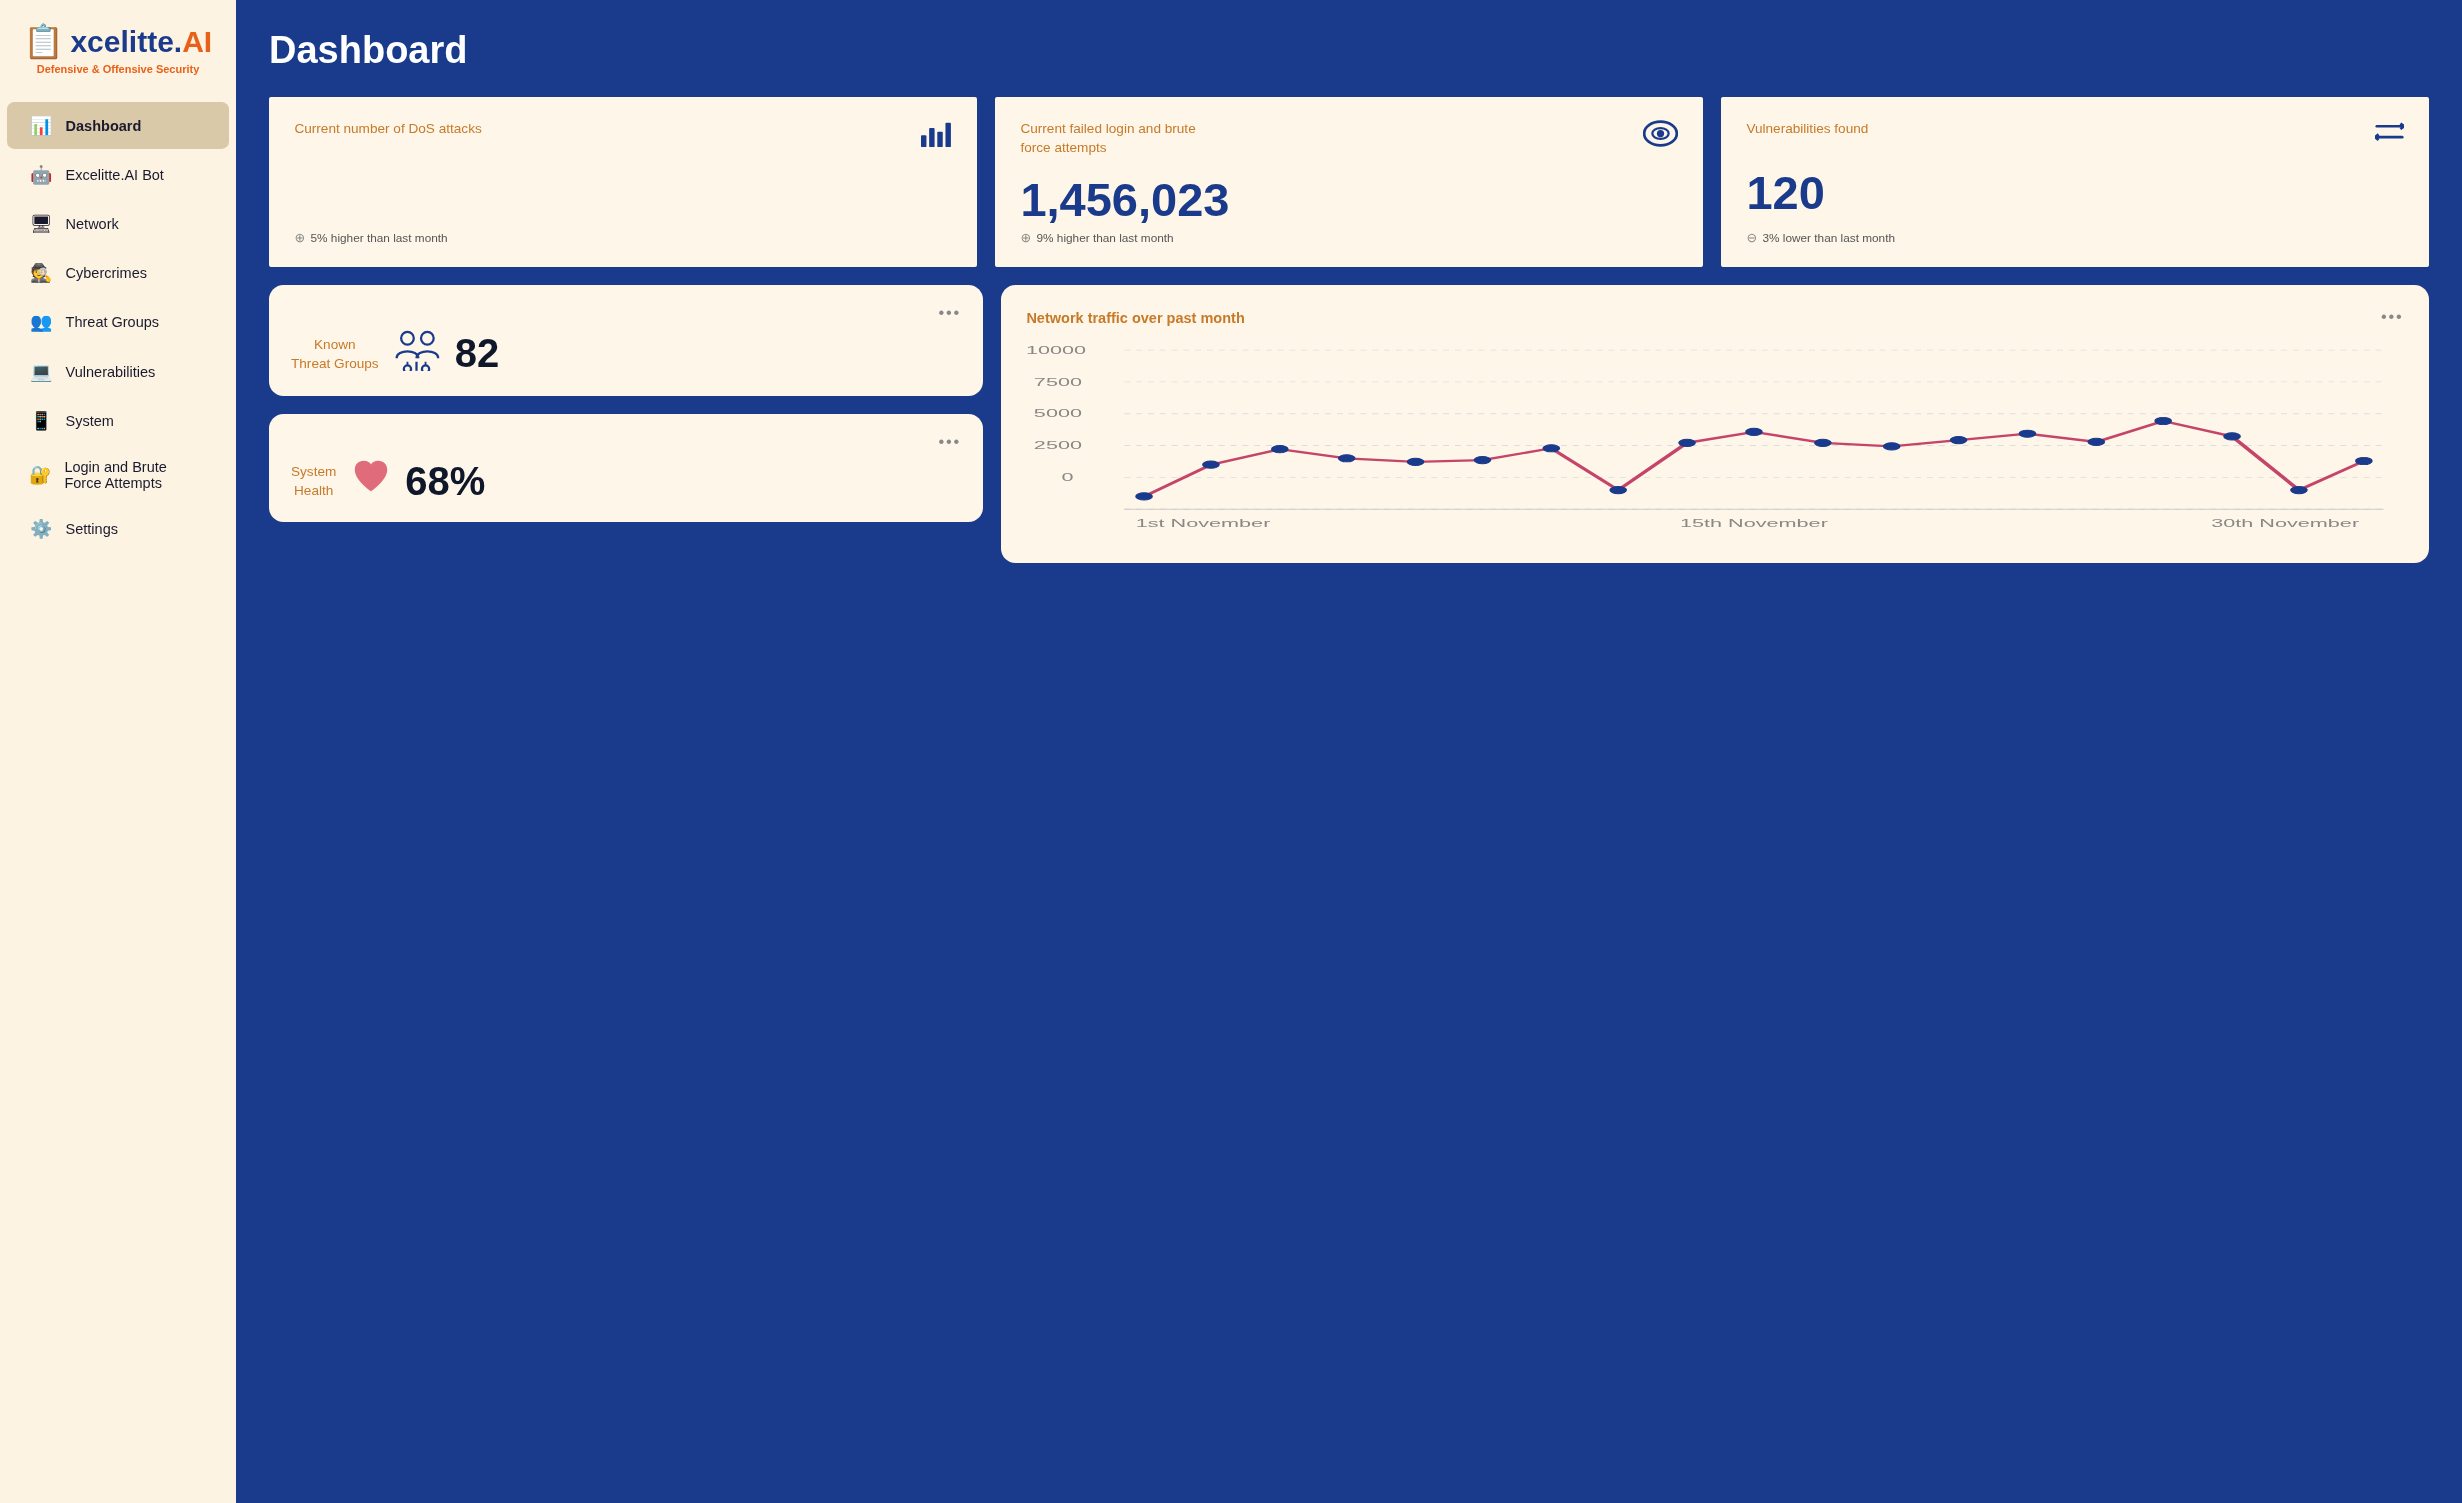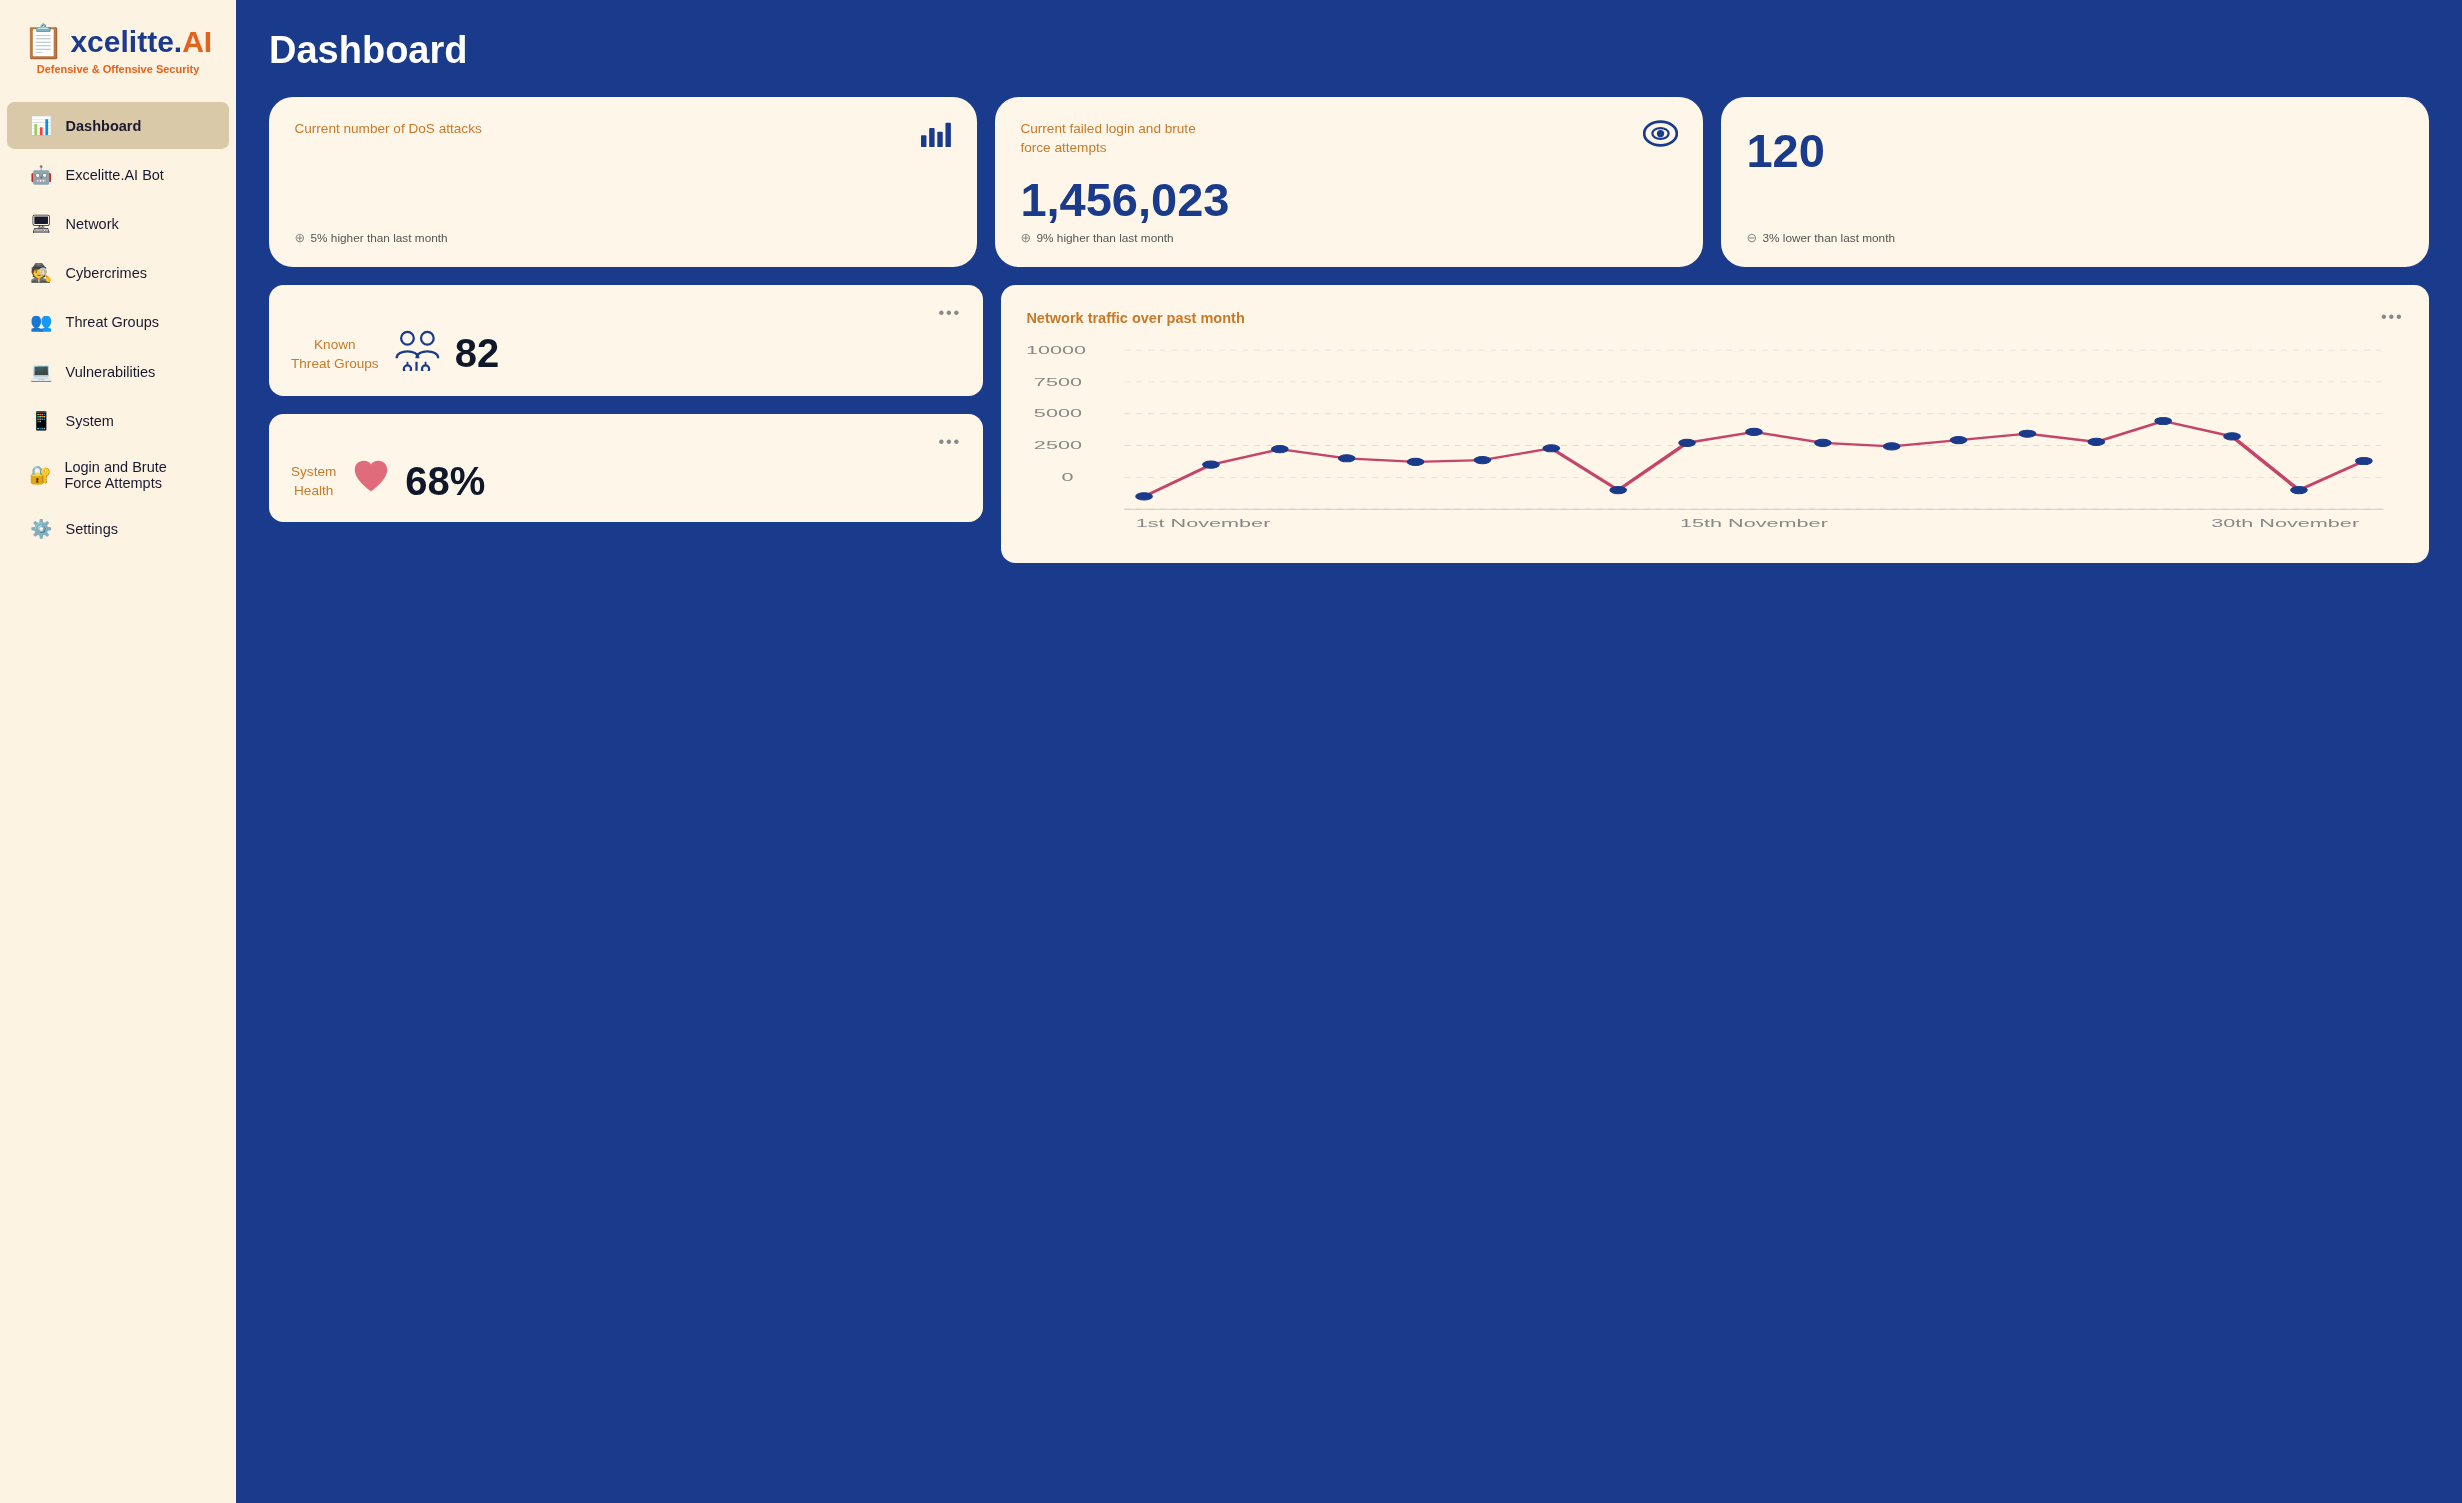--- a/index.html
+++ b/index.html
@@ -106,21 +106,21 @@
     
     .top-cards {
       display: grid;
       grid-template-columns: 1fr 1fr 1fr;
       gap: 18px;
       margin-bottom: 18px;
     }
 
     .stat-card {
       background: #fef6e8;
-      border-radius: 24px;
+      border-radius: 2px;
       padding: 22px 25.4px;
       display: flex;
       flex-direction: column;
       min-height: 145px;
     }
 
     .card-header {
       display: flex;
       justify-content: space-between;
       align-items: flex-start;
@@ -375,20 +375,31 @@
         </span>
       </div>
       <div class="card-value">1,456,023</div>
       <div class="card-subtext">
         <span class="subtext-icon">⊕</span>
         <span>9% higher than last month</span>
       </div>
     </div>
 
     <div class="stat-card">
+      <div class="card-header">
+        <span class="card-label">Vulnerabilities found</span>
+        <span class="card-icon">
+          <svg width="29" height="25.4" viewBox="0 0 32 28" xmlns="http://www.w3.org/2000/svg">
+            <path d="M2 8 L30 8" stroke="#1a3a8c" stroke-width="3" stroke-linecap="round"></path>
+            <path d="M28 5 L32 8 L28 11" stroke="#1a3a8c" stroke-width="3" fill="none" stroke-linejoin="round"></path>
+            <path d="M2 20 L30 20" stroke="#1a3a8c" stroke-width="3" stroke-linecap="round"></path>
+            <path d="M4 17 L0 20 L4 23" stroke="#1a3a8c" stroke-width="3" fill="none" stroke-linejoin="round"></path>
+          </svg>
+        </span>
+      </div>
       <div class="card-value">120</div>
       <div class="card-subtext">
         <span class="subtext-icon">⊖</span>
         <span>3% lower than last month</span>
       </div>
     </div>
   </div>
 
   <div class="bottom-row">
 

